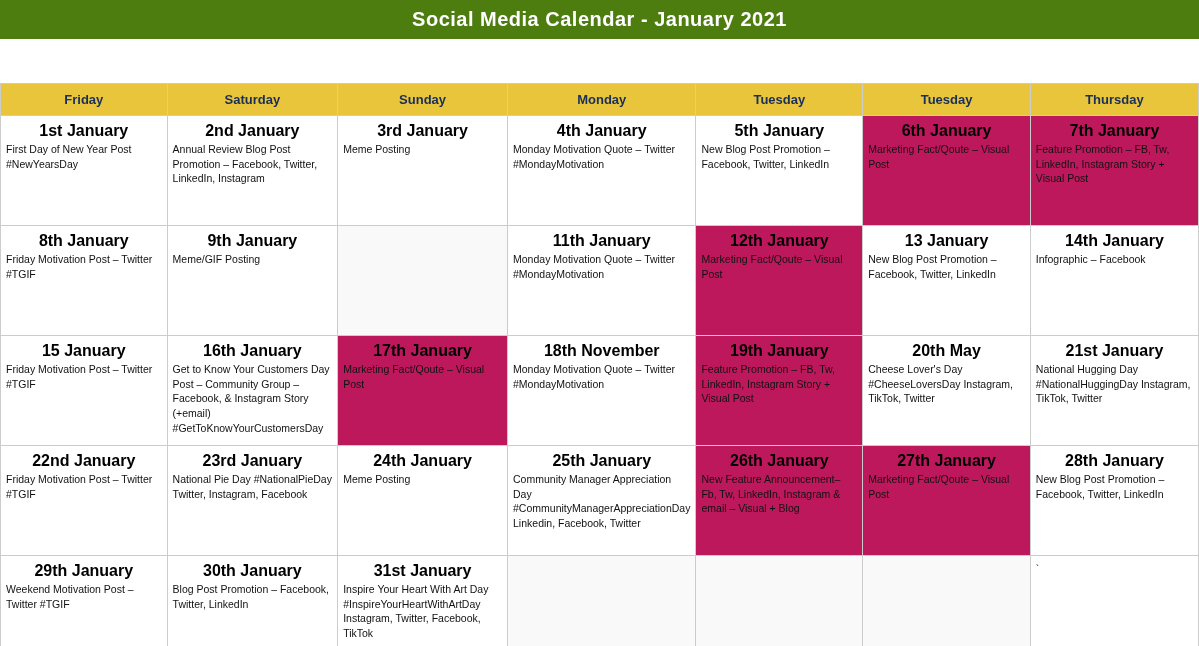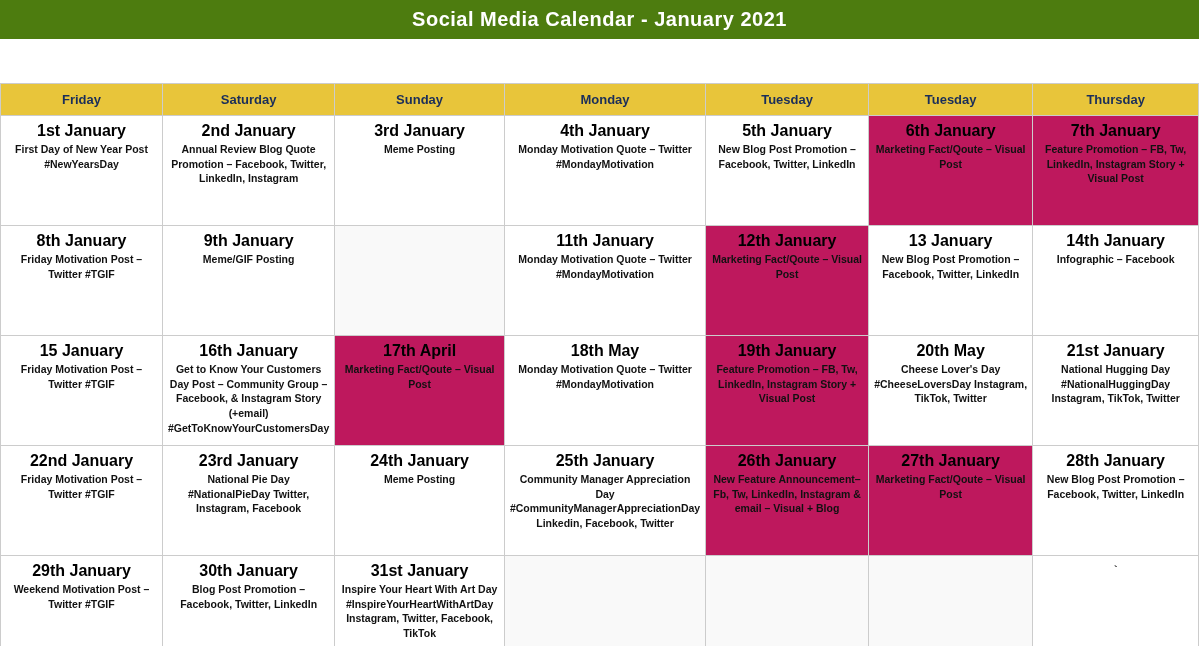--- a/index.html
+++ b/index.html
@@ -43,24 +43,22 @@
     }
     .cell-date {
       font-weight: bold;
       font-size: 16px;
       display: block;
       margin-bottom: 2px;
       text-align: center;
     }
     .cell-content {
       font-size: 10.5px;
-      text-align: center;
       line-height: 1.4;
       color: #111;
-      font-weight: bold;
     }
     .visual-post-cell {
       background: #be185d;
     }
     .empty-cell {
       background: #f9f9f9;
     }
     tr.week-row td {
       height: 110px;
     }
@@ -86,21 +84,21 @@
   </thead>
   <tbody id="calendar-body">
   <tr class="week-row">
         <td>
           <span class="cell-date">1st January</span>
           <div class="cell-content">First Day of New Year Post
 #NewYearsDay</div>
         </td>
         <td>
           <span class="cell-date">2nd January</span>
-          <div class="cell-content">Annual Review Blog Quote Promotion – Facebook, Twitter, LinkedIn, Instagram</div>
+          <div class="cell-content">Annual Review Blog Post Promotion – Facebook, Twitter, LinkedIn, Instagram</div>
         </td>
         <td>
           <span class="cell-date">3rd January</span>
           <div class="cell-content">Meme Posting</div>
         </td>
         <td>
           <span class="cell-date">4th January</span>
           <div class="cell-content">Monday Motivation Quote – Twitter
 #MondayMotivation</div>
         </td>
@@ -151,25 +149,25 @@
           <span class="cell-date">15 January</span>
           <div class="cell-content">Friday Motivation Post – Twitter
 #TGIF</div>
         </td>
         <td>
           <span class="cell-date">16th January</span>
           <div class="cell-content">Get to Know Your Customers Day Post – Community Group – Facebook, &amp; Instagram Story (+email)
 #GetToKnowYourCustomersDay</div>
         </td>
         <td class="visual-post-cell">
-          <span class="cell-date">17th April</span>
-          <div class="cell-content">Marketing Fact/Qoute – Visual Post</div>
-        </td>
-        <td>
-          <span class="cell-date">18th May</span>
+          <span class="cell-date">17th January</span>
+          <div class="cell-content">Marketing Fact/Qoute – Visual Post</div>
+        </td>
+        <td>
+          <span class="cell-date">18th November</span>
           <div class="cell-content">Monday Motivation Quote – Twitter
 #MondayMotivation</div>
         </td>
         <td class="visual-post-cell">
           <span class="cell-date">19th January</span>
           <div class="cell-content">Feature Promotion – FB, Tw, LinkedIn, Instagram Story + Visual Post</div>
         </td>
         <td>
           <span class="cell-date">20th May</span>
           <div class="cell-content">Cheese Lover's Day

